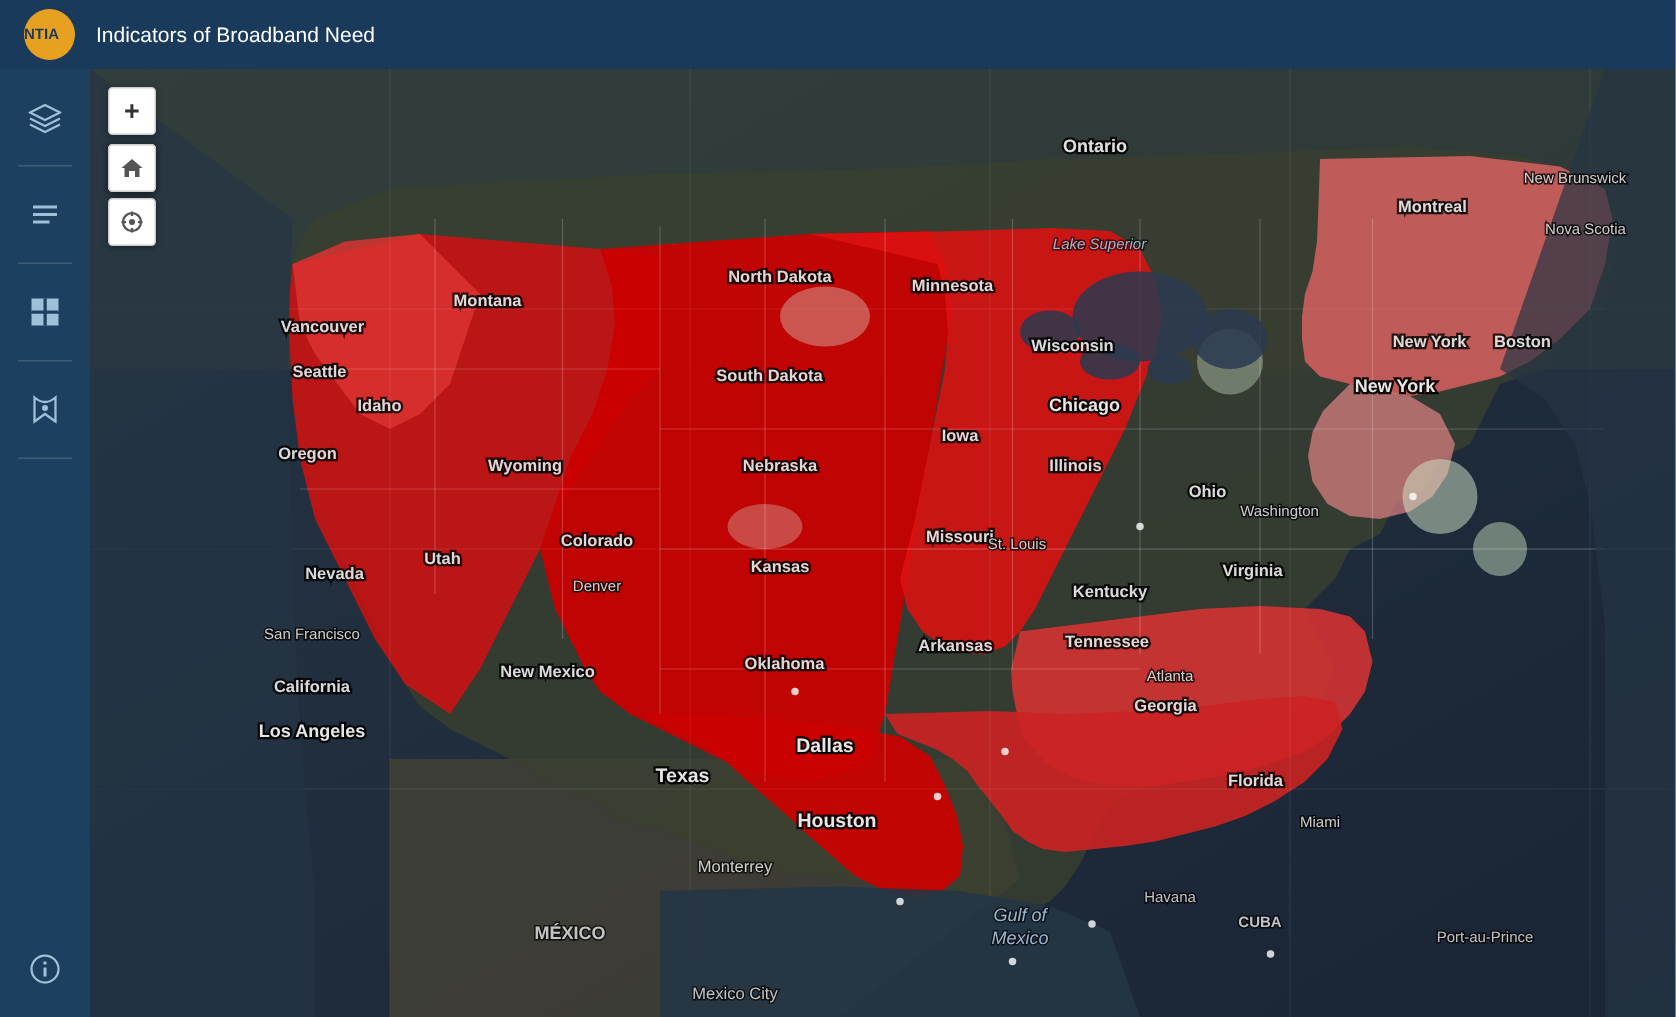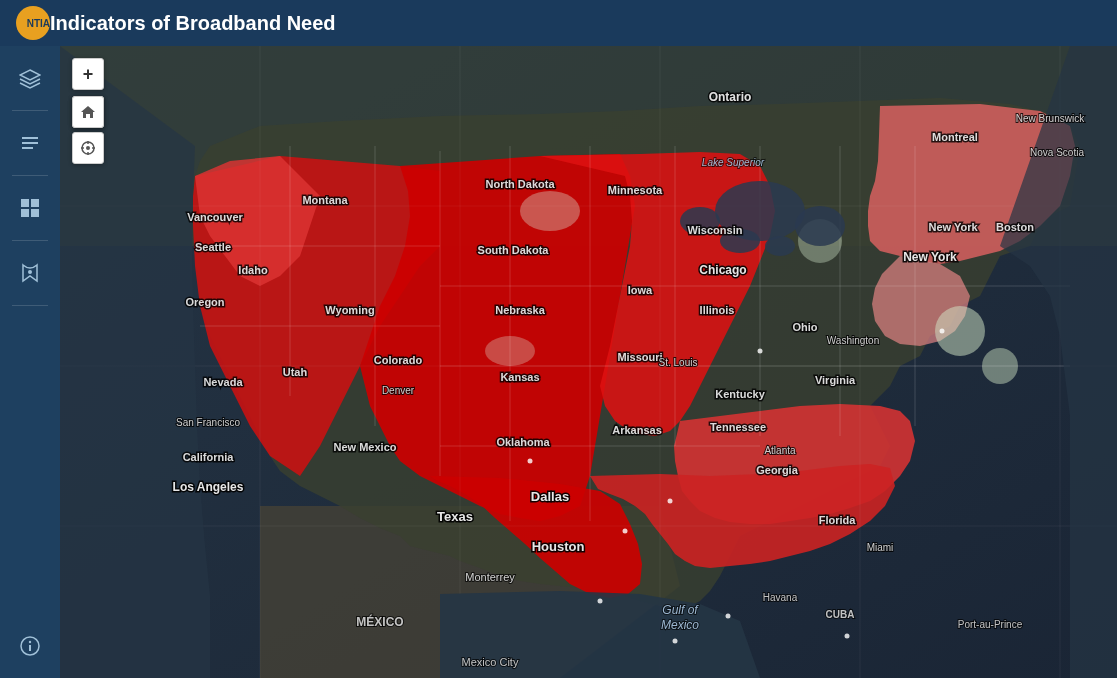--- a/index.html
+++ b/index.html
@@ -13,30 +13,30 @@
       align-items: center;
       padding: 0 16px;
       height: 46px;
       flex-shrink: 0;
     }
     .header-logo {
       width: 34px;
       height: 34px;
       border-radius: 50%;
       background: #e8a020;
-      display: flex; align-items: center; justify-content: flex-end;
-      margin-right: 0;
+      display: flex; align-items: center; justify-content: flex-start;
+      margin-right: 14px;
       font-weight: bold;
       font-size: 10px;
       color: #1a3a5c;
       flex-shrink: 0;
     }
     .header-title {
-      font-size: 20px;
-      font-weight: bold;
+      font-size: 14px;
+      font-weight: normal;
       color: white;
     }
 
     
     .main {
       display: flex;
       flex: 1;
       overflow: hidden;
     }
 

